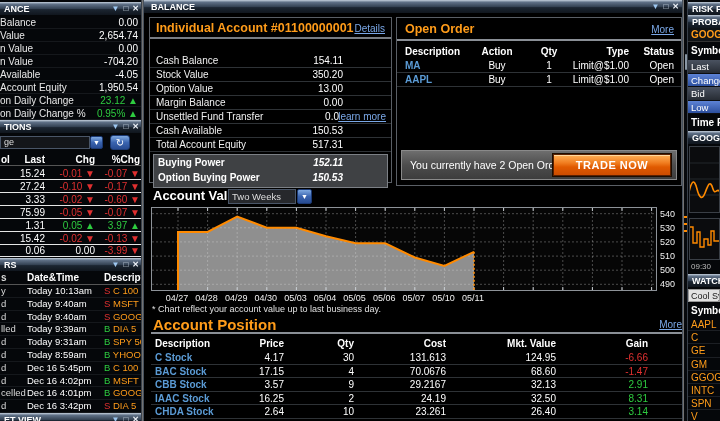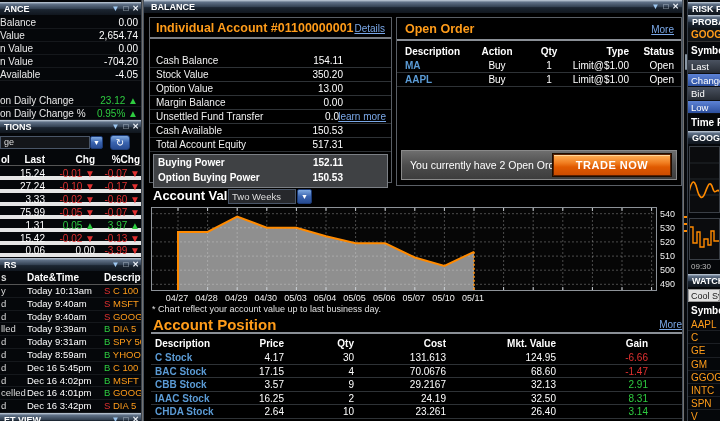--- a/index.html
+++ b/index.html
@@ -21,21 +21,21 @@
   .dd-field{ position:absolute; background:#14161a; border:1px solid #4a5668; color:#ddd; font-size:9px; line-height:11px; padding-left:3px; white-space:nowrap; overflow:hidden;}
   .dd-btn{ position:absolute; width:13px; text-align:center; color:#fff; font-size:7px; line-height:12px;
     background:linear-gradient(180deg,#7fa9e0,#3a64b0 50%,#274b92); border:1px solid #1c3a74; border-radius:2px;}
   .refresh-btn{ position:absolute; width:20px; height:15px; text-align:center; font-size:10px; line-height:14px; color:#fff;
     background:linear-gradient(180deg,#7fa9e0,#3a64b0 50%,#274b92); border:1px solid #16averline;}
   .refresh-btn{ border:1px solid #1c3a74; border-radius:3px; }
   .pos-head,.pos-row{ position:absolute; left:0; width:142px; height:13px; line-height:13px;}
   .pos-head{ font-weight:bold; border-bottom:1px solid #555; }
   .c-sym{ position:absolute; left:1px; }
   .c1{ position:absolute; right:97px; } .c2{ position:absolute; right:47px; } .c3{ position:absolute; right:2px; }
-  .pos-row{ border-bottom:4px solid #e5e5e5; }
+  .pos-row{ border-bottom:1px solid #e5e5e5; }
   .ord-head,.ord-row{ position:absolute; left:0; width:142px; height:12.8px; line-height:12.8px; font-size:9.5px;}
   .ord-head{ font-weight:bold; font-size:10px; border-bottom:1px solid #555;}
   .o-status{ position:absolute; left:1px; color:#d8d8d8; }
   .o-dt{ position:absolute; left:27px; color:#fff; }
   .o-desc{ position:absolute; left:104px; white-space:nowrap; }
   .o-sym{ color:#ff9c1a; }
   .ord-row{ border-bottom:1px solid #15181c; }
   
   .center{ position:absolute; left:143px; top:0; width:540px; height:421px; background:#000;
     border-left:1px solid #46505c; border-right:1px solid #46505c; }
@@ -44,21 +44,21 @@
   .acct-title-row{ position:absolute; left:0; top:0; width:100%; height:21px; line-height:21px; border-bottom:2px solid #787d84; }
   .acct-title{ position:absolute; left:6px; color:#ff9c1a; font-size:12.5px; font-weight:bold; white-space:nowrap;}
   .link{ color:#7aa8e8; text-decoration:underline; cursor:pointer; }
   .a-row{ position:absolute; left:0; width:100%; height:14px; line-height:14px; border-bottom:1px solid #2e3236; }
   .a-lbl{ position:absolute; left:6px; color:#f0f0f0; white-space:nowrap;}
   .a-val{ position:absolute; right:48px; }
   .a-link-val{ position:absolute; right:46px; }
   .a-extra{ position:absolute; right:5px; }
   .hl-box{ position:absolute; left:3px; right:3px; background:#3f4144; border:1px solid #7c8086; }
   .hl-row{ position:relative; height:15px; line-height:15px; font-weight:bold; }
-  .hl-lbl{ position:absolute; left:4px; } .hl-val{ position:absolute; right:44px; }
+  .hl-lbl{ position:absolute; left:4px; } .hl-val{ position:absolute; right:44px;font-style:italic; }
   
   .oo-title-row{ position:absolute; left:0; top:0; width:100%; height:23px; line-height:23px; border-bottom:2px solid #8a8f96;}
   .oo-title{ position:absolute; left:8px; color:#ff9c1a; font-size:12.5px; font-weight:bold;}
   .more{ position:absolute; right:7px; }
   .oo-head,.oo-row{ position:absolute; left:0; width:100%; height:13.5px; line-height:13.5px; font-size:10px;}
   .oo-head{ font-weight:bold; }
   .oo-row{ border-bottom:1px solid #2e3236; }
   .oc-desc{ position:absolute; left:8px; font-weight:bold; color:#5b9bd5;}
   .oc-desc-h{ position:absolute; left:8px; }
   .oc-action{ position:absolute; left:75px; width:50px; text-align:center;}
@@ -147,20 +147,24 @@
         <span class="lb-lbl">n Value</span>
         <span class="lb-val" style="color: rgb(255, 255, 255);">0.00</span>
       </div>
     <div class="lb-row" style="top:55px;">
         <span class="lb-lbl">n Value</span>
         <span class="lb-val" style="color: rgb(255, 255, 255);">-704.20</span>
       </div>
     <div class="lb-row" style="top:68px;">
         <span class="lb-lbl">Available</span>
         <span class="lb-val" style="color: rgb(255, 255, 255);">-4.05</span>
+      </div>
+    <div class="lb-row" style="top:81px;">
+        <span class="lb-lbl">Account Equity</span>
+        <span class="lb-val" style="color: rgb(255, 255, 255);">1,950.54</span>
       </div>
     <div class="lb-row" style="top:94px;">
         <span class="lb-lbl">on Daily Change</span>
         <span class="lb-val" style="color: rgb(46, 204, 64);">23.12 ▲</span>
       </div>
     <div class="lb-row" style="top:107px;">
         <span class="lb-lbl">on Daily Change %</span>
         <span class="lb-val" style="color: rgb(46, 204, 64);">0.95% ▲</span>
       </div>
 

